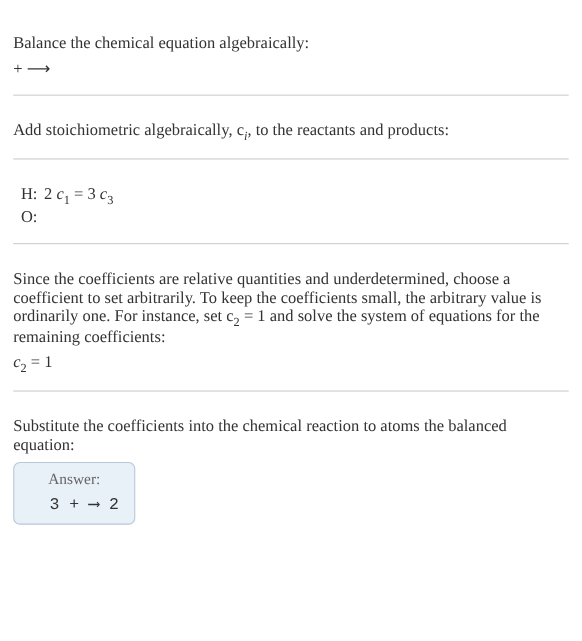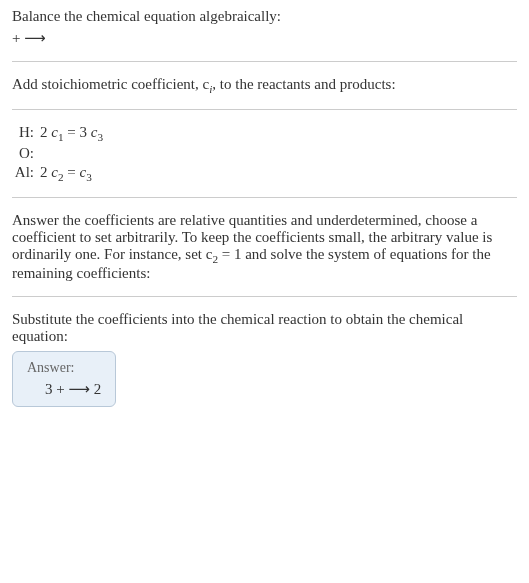--- a/index.html
+++ b/index.html
@@ -10,20 +10,21 @@
     body {
       font-family: Georgia, 'Times New Roman', serif;
       font-size: 15px;
       color: #333;
       background: #fff;
       width: 529px;
       padding: 8px 12px;
     }
     .section {
       margin-bottom: 6px;
+      margin-top: 24px;
     }
     .divider {
       border: none;
       border-top: 1px solid #ccc;
       margin: 14px 0;
     }
     .formula {
       margin-top: 4px;
       font-family: Georgia, serif;
     }
@@ -48,79 +49,78 @@
       text-align: right;
       padding-right: 6px;
     }
     .answer-box {
       display: inline-block;
       background: #e8f0f8;
       border: 1px solid #b8c8d8;
       border-radius: 6px;
       padding: 8px 14px;
       margin-top: 6px;
+      text-align: center;
     }
     .answer-label {
       font-size: 14px;
       color: #666;
       margin-bottom: 4px;
     }
     .answer-formula {
       padding-left: 18px;
+      font-family: Liberation Mono, monospace;
     }
   </style>
 </head>
 <body>
 
 <div class="section">
   <div>Balance the chemical equation algebraically:</div>
   <div class="formula"> +  ⟶</div>
 </div>
 
 <hr class="divider">
 
 <div class="section">
   <div>
-    <span>Add stoichiometric coefficient, c</span><span class="sub">i</span><span>, to the reactants and products:</span>
+    <span>Add stoichiometric algebraically, c</span><span class="sub">i</span><span>, to the reactants and products:</span>
   </div>
 </div>
 
 <hr class="divider">
 
 <div class="section">
   <div class="coef-table">
     <div class="coef-row">
       <div class="coef-label">H:</div>
       <div>
         <span>2 </span><span style="font-style:italic">c</span><span class="subnum">1</span><span> = </span><span>3 </span><span style="font-style:italic">c</span><span class="subnum">3</span>
       </div>
     </div>
     <div class="coef-row">
       <div class="coef-label">O:</div>
     </div>
-    <div class="coef-row">
-      <div class="coef-label">Al:</div>
-      <div>
-        <span>2 </span><span style="font-style:italic">c</span><span class="subnum">2</span><span> = </span><span style="font-style:italic">c</span><span class="subnum">3</span>
-      </div>
+  </div>
+</div>
+
+<hr class="divider">
+
+<div class="section">
+  <div>
+    <span>Since the coefficients are relative quantities and underdetermined, choose a coefficient to set arbitrarily. To keep the coefficients small, the arbitrary value is ordinarily one. For instance, set c</span><span class="subnum">2</span><span> = 1 and solve the system of equations for the remaining coefficients:</span>
+  </div>
+  <div class="coef-table">
+    <div>
+      <span style="font-style:italic">c</span><span class="subnum">2</span><span> = </span><span>1</span>
     </div>
   </div>
 </div>
 
 <hr class="divider">
 
 <div class="section">
-  <div>
-    <span>Answer the coefficients are relative quantities and underdetermined, choose a coefficient to set arbitrarily. To keep the coefficients small, the arbitrary value is ordinarily one. For instance, set c</span><span class="subnum">2</span><span> = 1 and solve the system of equations for the remaining coefficients:</span>
-  </div>
-  <div class="coef-table">
-  </div>
-</div>
-
-<hr class="divider">
-
-<div class="section">
-  <div>Substitute the coefficients into the chemical reaction to obtain the chemical equation:</div>
+  <div>Substitute the coefficients into the chemical reaction to atoms the balanced equation:</div>
   <div class="answer-box">
     <div class="answer-label">Answer:</div>
     <div class="answer-formula">3  +  ⟶ 2</div>
   </div>
 </div>
 
 </body></html>

